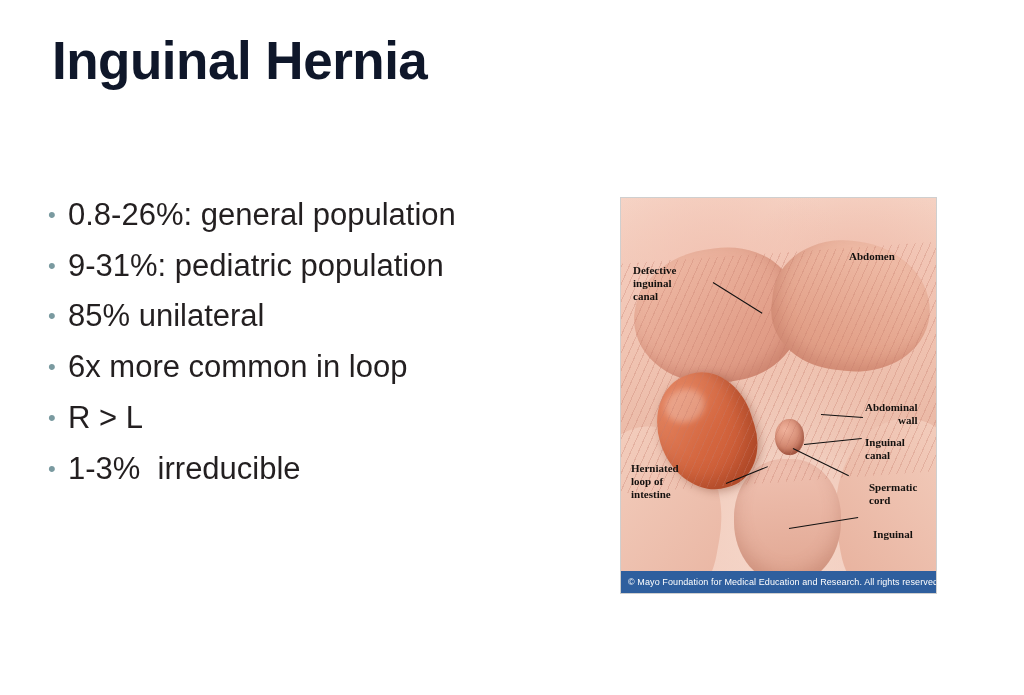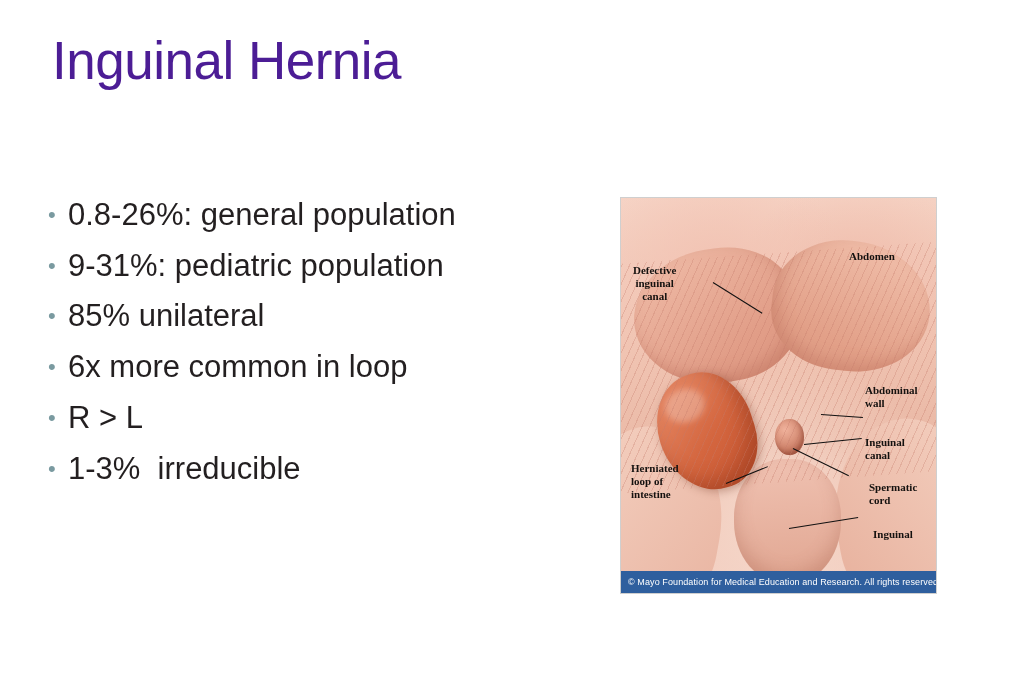--- a/index.html
+++ b/index.html
@@ -18,22 +18,22 @@
     position: relative;
     width: 1024px;
     height: 695px;
     background: #ffffff;
   }
   .slide-title {
     position: absolute;
     left: 52px;
     top: 32px;
     font-size: 53px;
-    font-weight: normal;
-    color: #4c1d95;
+    font-weight: bold;
+    color: #0f172a;
     letter-spacing: -0.5px;
     line-height: 1.1;
     white-space: nowrap;
     text-align: center;
   }
   .bullet-list {
     position: absolute;
     left: 48px;
     top: 198px;
     width: 540px;
@@ -256,25 +256,25 @@
       <div class="cord-bulge"></div>
     </div>
 
     <div class="lead" style="left:92px; top:84px; width:58px; transform:rotate(32deg);"></div>
     <div class="lead" style="left:105px; top:285px; width:45px; transform:rotate(-22deg);"></div>
     <div class="lead" style="left:200px; top:216px; width:42px; transform:rotate(4deg);"></div>
     <div class="lead" style="left:183px; top:246px; width:58px; transform:rotate(-6deg);"></div>
     <div class="lead" style="left:172px; top:250px; width:62px; transform:rotate(26deg);"></div>
     <div class="lead" style="left:168px; top:330px; width:70px; transform:rotate(-9deg);"></div>
 
-    <div class="fig-label" style="left:12px; top:66px;text-align:center;">Defective
+    <div class="fig-label" style="left:12px; top:66px;">Defective
 inguinal
 canal</div>
     <div class="fig-label" style="left:228px; top:52px;">Abdomen</div>
-    <div class="fig-label" style="left:244px; top:186px;">Abdominal
+    <div class="fig-label" style="left:244px; top:203px;text-align:right;">Abdominal
 wall</div>
     <div class="fig-label" style="left:244px; top:238px;">Inguinal
 canal</div>
     <div class="fig-label" style="left:10px; top:264px;">Herniated
 loop of
 intestine</div>
     <div class="fig-label" style="left:248px; top:283px;">Spermatic
 cord</div>
     <div class="fig-label" style="left:252px; top:330px;">Inguinal</div>
 

